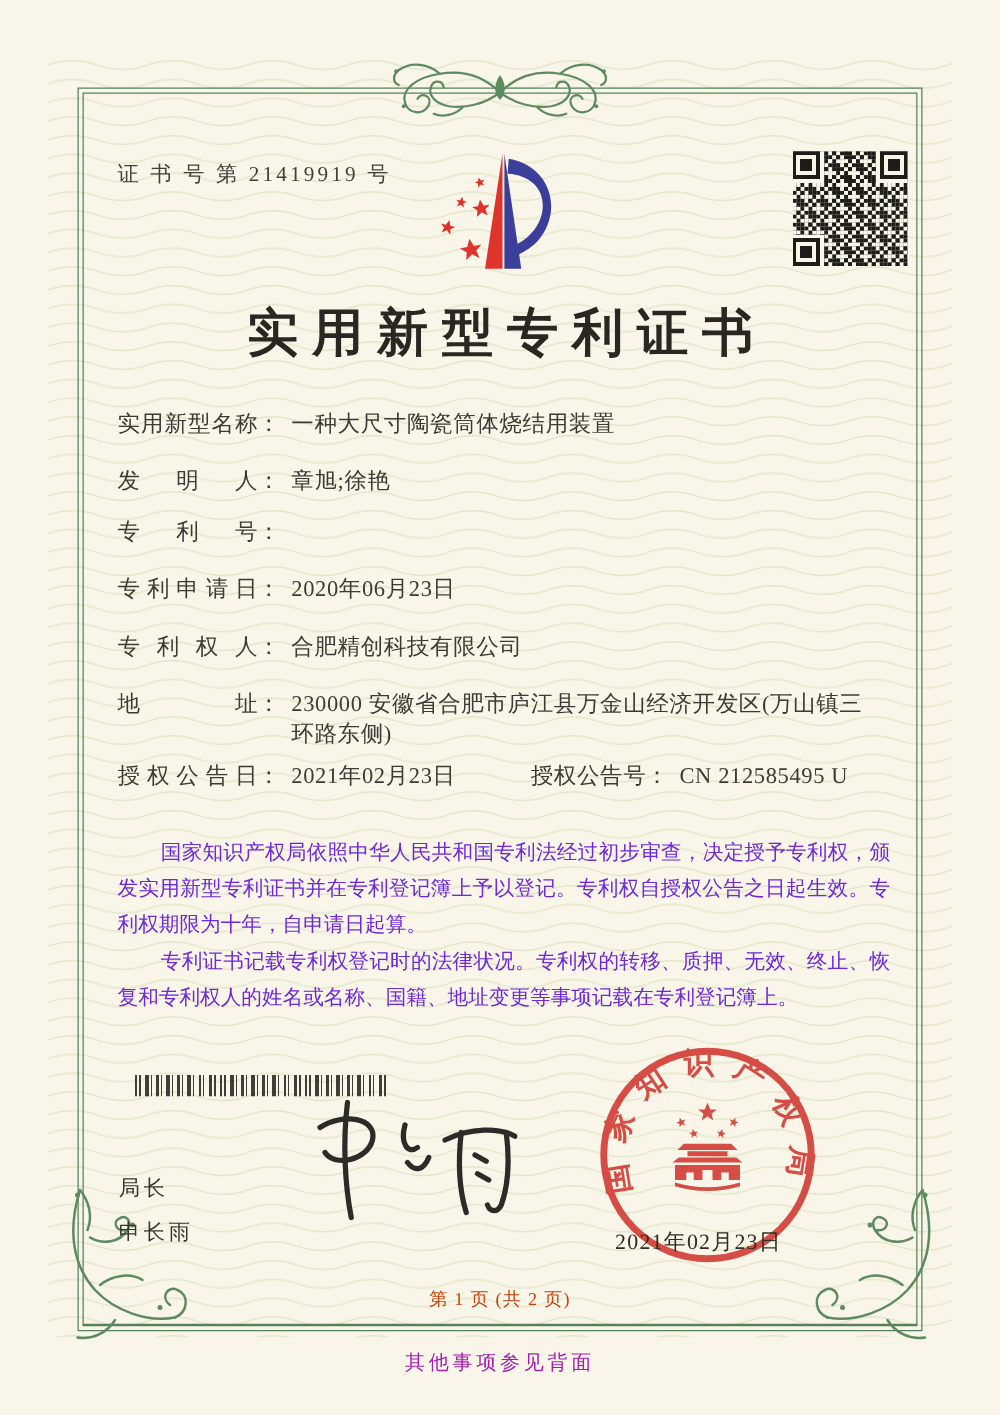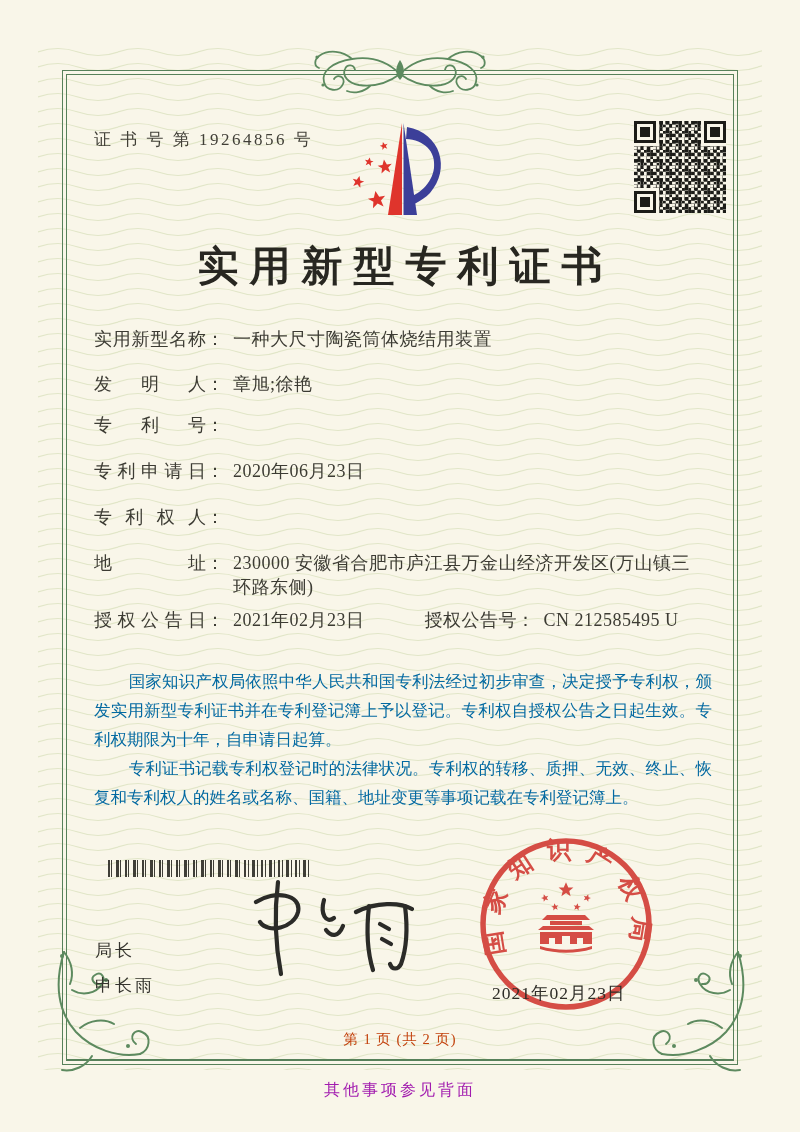--- a/index.html
+++ b/index.html
@@ -36,21 +36,21 @@
   }
   .fcolon{display:inline-block;}
   .fvalue{margin-left:9px;letter-spacing:0.5px;}
   .fvalue.wrap{max-width:458px;}
   .mb1{margin-bottom:21px;} .mb2{margin-bottom:17px;} .mb3{margin-bottom:22px;}
   .mb4{margin-bottom:22px;} .mb5{margin-bottom:22px;} .mb6{margin-bottom:9px;}
   .grant-group2{margin-left:60px;display:flex;}
   .grant-group2 .flabel{width:92px;}
   .paras{
     position:absolute;left:94px;top:667px;width:618px;z-index:3;
-    font-size:16.5px;line-height:29px;text-align:justify;color:#0369a1;
+    font-size:16.5px;line-height:29px;text-align:justify;color:#6d28d9;
   }
   .paras p{margin:0;text-indent:2.1em;}
   
   .barcode{
     position:absolute;left:108px;top:860px;width:202px;height:17px;z-index:3;opacity:.88;
     background:repeating-linear-gradient(90deg,
       #26251f 0 2px,transparent 2px 3.5px,
       #26251f 3.5px 4.5px,transparent 4.5px 8px,
       #26251f 8px 11px,transparent 11px 12.5px,
       #26251f 12.5px 13.5px,transparent 13.5px 17px);
@@ -135,21 +135,21 @@
       <path d="M28 42 C38 48 52 46 58 36 C62 29 57 23 51 27 C46 30 49 37 56 36"></path>
       <path d="M36 80 C46 72 60 70 70 76"></path>
       <path d="M20 4 C28 14 30 26 26 36"></path>
       <path d="M48 108 C42 118 30 124 18 122"></path>
       <circle cx="18" cy="8" r="2" fill="#5d8a5f" stroke="none"></circle>
       <circle cx="62" cy="32" r="2" fill="#5d8a5f" stroke="none"></circle>
       <circle cx="84" cy="98" r="2" fill="#5d8a5f" stroke="none"></circle>
     </g>
   </svg>
 
-  <div class="cert-no">证 书 号 第 19264856 号</div>
+  <div class="cert-no">证 书 号 第 21419919 号</div>
 
   <svg class="logo-svg" width="134" height="118" viewBox="0 0 134 118">
     <defs>
       <path id="star" d="M0 -10 L2.94 -3.09 L9.51 -3.09 L4.19 1.18 L5.88 8.09 L0 3.82 L-5.88 8.09 L-4.19 1.18 L-9.51 -3.09 L-2.94 -3.09 Z"></path>
     </defs>
 
     <path d="M74 16 C108 22 118 58 97 82 C88 91 78 95 71 96 L74 87 C85 84 99 73 101 57 C103 40 91 29 73 28 Z" fill="#3c3f99"></path>
 
     <path d="M70.5 12 L70.5 104 L84 104 Z" fill="#3c3f99"></path>
     <path d="M69 12 L69 104 L55 104 Z" fill="#df342c"></path>
@@ -211,20 +211,21 @@
         <span class="fcolon">：</span>
     </div>
     <div class="frow mb4">
       <span class="flabel">专利申请日</span>
         <span class="fcolon">：</span>
       <span class="fvalue">2020年06月23日</span>
     </div>
     <div class="frow mb5">
       <span class="flabel">专利权人</span>
         <span class="fcolon">：</span>
+      <span class="fvalue">合肥精创科技有限公司</span>
     </div>
     <div class="frow mb6">
       <span class="flabel">地址</span>
         <span class="fcolon">：</span>
       <span class="fvalue wrap">230000 安徽省合肥市庐江县万金山经济开发区(万山镇三环路东侧)</span>
     </div>
     <div class="frow">
       <span class="flabel">授权公告日</span>
         <span class="fcolon">：</span>
       <span class="fvalue">2021年02月23日</span>

